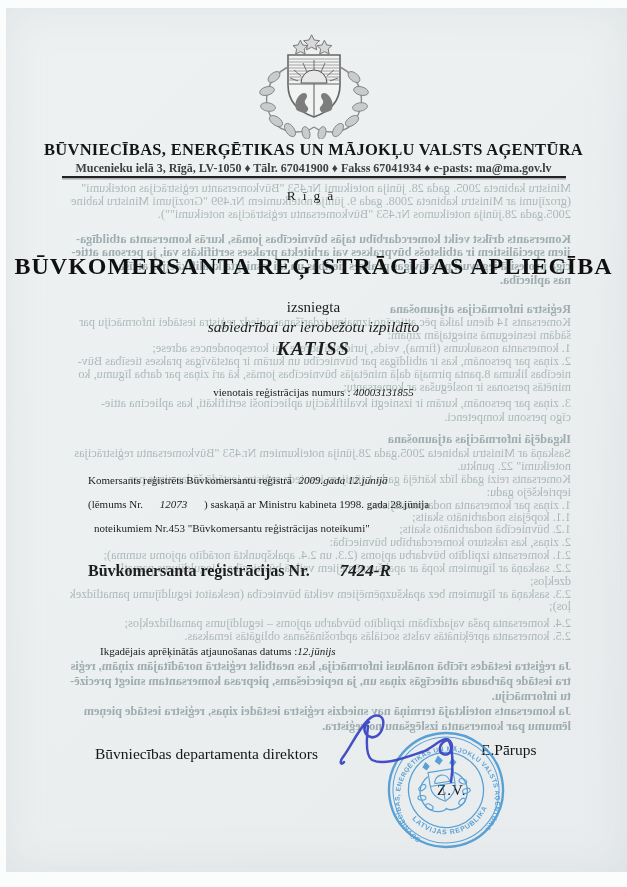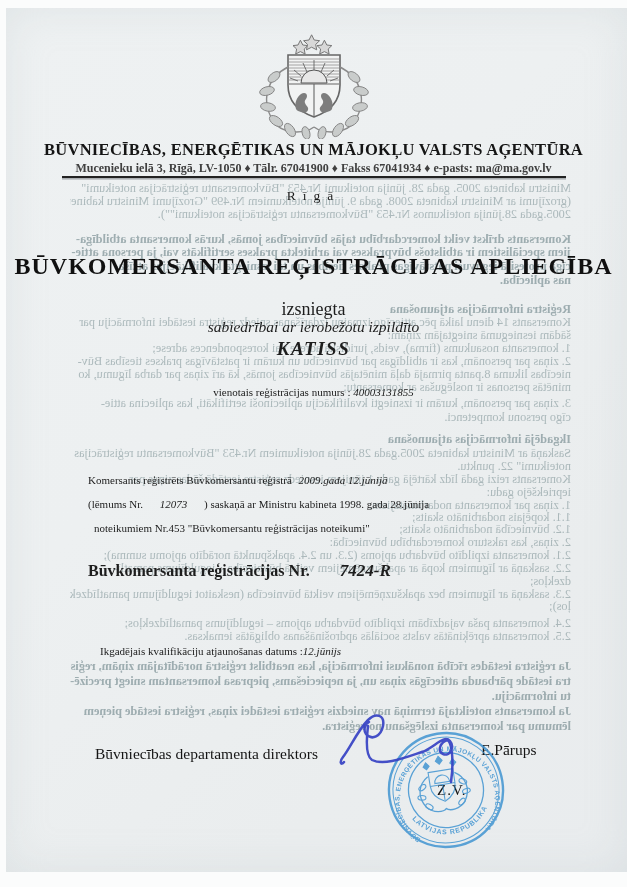--- a/index.html
+++ b/index.html
@@ -9,21 +9,21 @@
          background:linear-gradient(135deg,#eef1f2 0%,#edf0f1 40%,#eaedee 75%,#e9ecee 100%);
          box-shadow:inset 0 0 40px rgba(180,190,195,.25);}
   .abs{position:absolute;}
   .ctr{left:0;width:627px;text-align:center;}
   .agency{font-weight:bold;font-size:16.5px;letter-spacing:.3px;color:#151515;}
   .address{font-weight:bold;font-size:12px;color:#404040;}
   .rule{left:62px;width:504px;height:0;border-top:2.2px solid #222;
         box-shadow:0 1.6px 0 rgba(125,130,135,.6);}
   .city{font-size:13.5px;letter-spacing:7px;color:#1a1a1a;}
   .doc-title{font-weight:bold;font-size:24px;letter-spacing:1px;color:#101010;}
-  .issued{font-size:18px;}
+  .issued{font-size:15px;}
   .issued-type{font-style:italic;font-size:15.5px;}
   .company{font-weight:bold;font-style:italic;font-size:19px;letter-spacing:1.5px;}
   .bodyline{font-size:11px;color:#1b1b1b;}
   .val-italic{font-style:italic;}
   .regnr-label{font-weight:bold;font-size:16px;}
   .regnr-val{font-weight:bold;font-style:italic;font-size:17px;margin-left:26px;}
   .lemums-val{margin:12px 14px;}
   .zv{font-size:15px;letter-spacing:1px;color:#111;}
   .signer{font-size:15.5px;color:#151515;}
   
@@ -169,21 +169,21 @@
     <span>) saskaņā ar Ministru kabineta 1998. gada 28.jūnija</span>
   </div>
   <div class="abs bodyline" style="left:94px;top:522px">noteikumiem Nr.453 "Būvkomersantu reģistrācijas noteikumi"</div>
 
   <div class="abs" style="left:88px;top:561px">
     <span class="regnr-label">Būvkomersanta reģistrācijas Nr.</span>
     <span class="regnr-val">7424-R</span>
   </div>
 
   <div class="abs bodyline" style="left:100px;top:645px">
-    <span>Ikgadējais kvalifikāciju atjaunošanas datums :</span><span class="val-italic">12.jūnijs</span>
+    <span>Ikgadējais aprēķinātās atjaunošanas datums :</span><span class="val-italic">12.jūnijs</span>
   </div>
 
   <div class="abs signer" style="left:95px;top:745px">Būvniecības departamenta direktors</div>
   <div class="abs signer" style="left:481px;top:741px">E.Pārups</div>
 
   <div class="abs zv" style="left:437px;top:782px">Z.V.</div>
 
   <svg class="abs stamp-svg" style="left:382px;top:726px" width="128" height="128" viewBox="0 0 128 128">
     <g transform="rotate(-9 64 64)" stroke="#4697d2" fill="none">
       <circle cx="64" cy="64" r="57" stroke-width="2.4"></circle>

